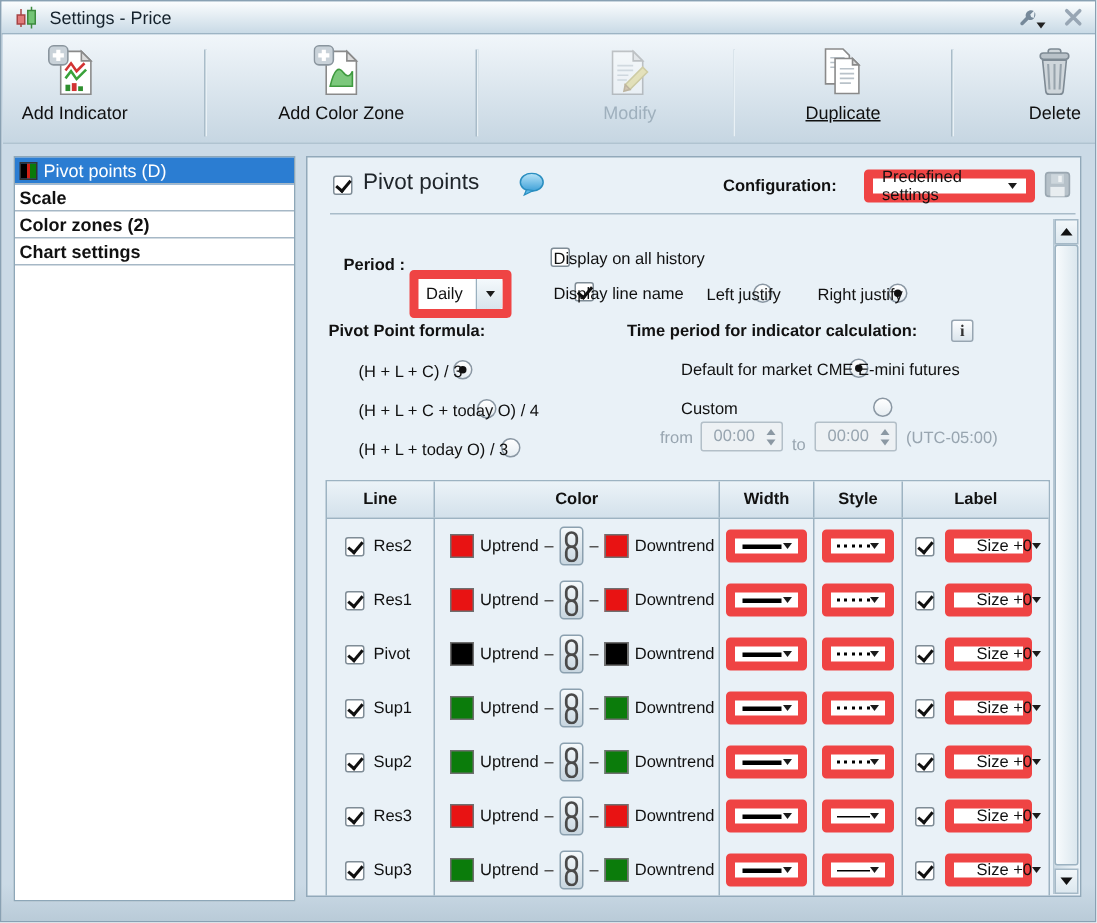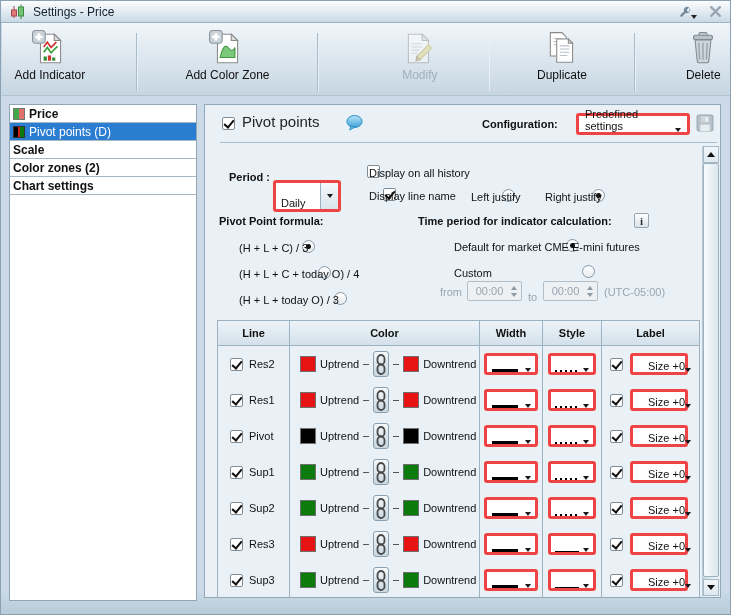--- a/index.html
+++ b/index.html
@@ -50,21 +50,21 @@
 
   
   .cb{width:13px;height:13px;box-sizing:border-box;background:#fff;border:1px solid #7f8c96;
     border-radius:2px;position:relative;display:inline-block;cursor:pointer;flex:none;}
   .cb.checked::after{content:"";position:absolute;left:3px;top:0px;width:4px;height:8px;
     border-right:2px solid #101010;border-bottom:2px solid #101010;transform:rotate(40deg);}
   .rb{width:13px;height:13px;box-sizing:border-box;border:1px solid #8a97a3;border-radius:50%;
     background:linear-gradient(#ffffff,#e6edf2);position:relative;display:inline-block;cursor:pointer;flex:none;}
   .rb.selected::after{content:"";position:absolute;left:3px;top:3px;width:5px;height:5px;
     border-radius:50%;background:#111;}
-  .combo{display:inline-flex;align-items:flex-end;background:#fff;border:3px solid #ef4444;
+  .combo{display:inline-flex;align-items:center;background:#fff;border:6px solid #ef4444;
     border-radius:3px;box-sizing:border-box;height:22px;cursor:pointer;}
   .combo .arrow{width:0;height:0;border-left:3.5px solid transparent;border-right:3.5px solid transparent;
     border-top:4px solid #1a1a1a;flex:none;}
   .combo-btn{width:17px;align-self:stretch;border-left:1px solid #9ab0bf;
     background:linear-gradient(#f4f9fc,#d8e4ec);display:flex;align-items:center;justify-content:center;
     border-radius:0 2px 2px 0;flex:none;}
   .spin{display:inline-flex;align-items:center;box-sizing:border-box;height:20px;width:55px;
     border:1px solid #b3bfc8;border-radius:2px;background:#edf1f4;color:#98a5b0;}
   .spin .val{flex:1;text-align:center;}
   .spin .arrows{display:flex;flex-direction:column;gap:3px;margin-right:4px;}
@@ -166,21 +166,21 @@
       <svg width="36" height="36" viewBox="0 0 34 34">
         <path d="M6 4 h13 l6 6 v21 h-19 z" fill="#fff" stroke="#8a8a8a"></path>
         <path d="M19 4 l6 6 h-6 z" fill="#dcdcdc" stroke="#8a8a8a"></path>
         <path d="M9 13 h10 M9 16 h10 M9 19 h7 M9 22 h6" stroke="#b9c2c9" stroke-width="1"></path>
         <path d="M14 25 L25 14 L28 17 L17 28 Z" fill="#e8d87a" stroke="#b8a84a"></path>
         <path d="M14 25 L13.2 29 L17 28 Z" fill="#caa26a" stroke="#9a7a42"></path>
       </svg>
       <span class="lbl">Modify</span>
     </div>
     <div class="tsep"></div>
-    <div class="tbtn" style="width:66px;">
+    <div class="tbtn" style="width:66px;text-decoration:underline;">
       <svg width="36" height="36" viewBox="0 0 34 34">
         <path d="M6 2.5 h11 l4 4 v18 h-15 z" fill="#fff" stroke="#8a8a8a"></path>
         <path d="M9 8 h9 M9 11 h9 M9 14 h9" stroke="#b9c2c9" stroke-width="1"></path>
         <path d="M12 8.5 h11 l4 4 v18 h-15 z" fill="#fff" stroke="#8a8a8a"></path>
         <path d="M23 8.5 l4 4 h-4 z" fill="#dcdcdc" stroke="#8a8a8a"></path>
         <path d="M15 15 h9 M15 18 h9 M15 21 h9 M15 24 h7" stroke="#b9c2c9" stroke-width="1"></path>
       </svg>
       <span class="lbl">Duplicate</span>
     </div>
     <div class="tsep"></div>
@@ -189,24 +189,20 @@
         <rect x="13" y="2.5" width="8" height="3.5" rx="1.7" fill="#cfd6db" stroke="#7e8a94"></rect>
         <rect x="8" y="5" width="18" height="4" rx="2" fill="#b9c2c9" stroke="#7e8a94"></rect>
         <path d="M9.5 9.5 L11.5 29 a2.2 2.2 0 0 0 2.2 2 h6.6 a2.2 2.2 0 0 0 2.2-2 L24.5 9.5 Z" fill="#cfd6db" stroke="#7e8a94"></path>
         <path d="M13 12 l0.8 16 M17 12 v16 M21 12 l-0.8 16" stroke="#97a3ac" stroke-width="1.3"></path>
       </svg>
       <span class="lbl">Delete</span>
     </div>
   </div>
 
   <div class="sidebar">
-    <div class="sitem">
-      <span class="sicon ic-price"></span>
-      <span>Price</span>
-    </div>
     <div class="sitem selected">
       <span class="sicon ic-pivot"></span>
       <span>Pivot points (D)</span>
     </div>
     <div class="sitem">
       <span>Scale</span>
     </div>
     <div class="sitem">
       <span>Color zones (2)</span>
     </div>

